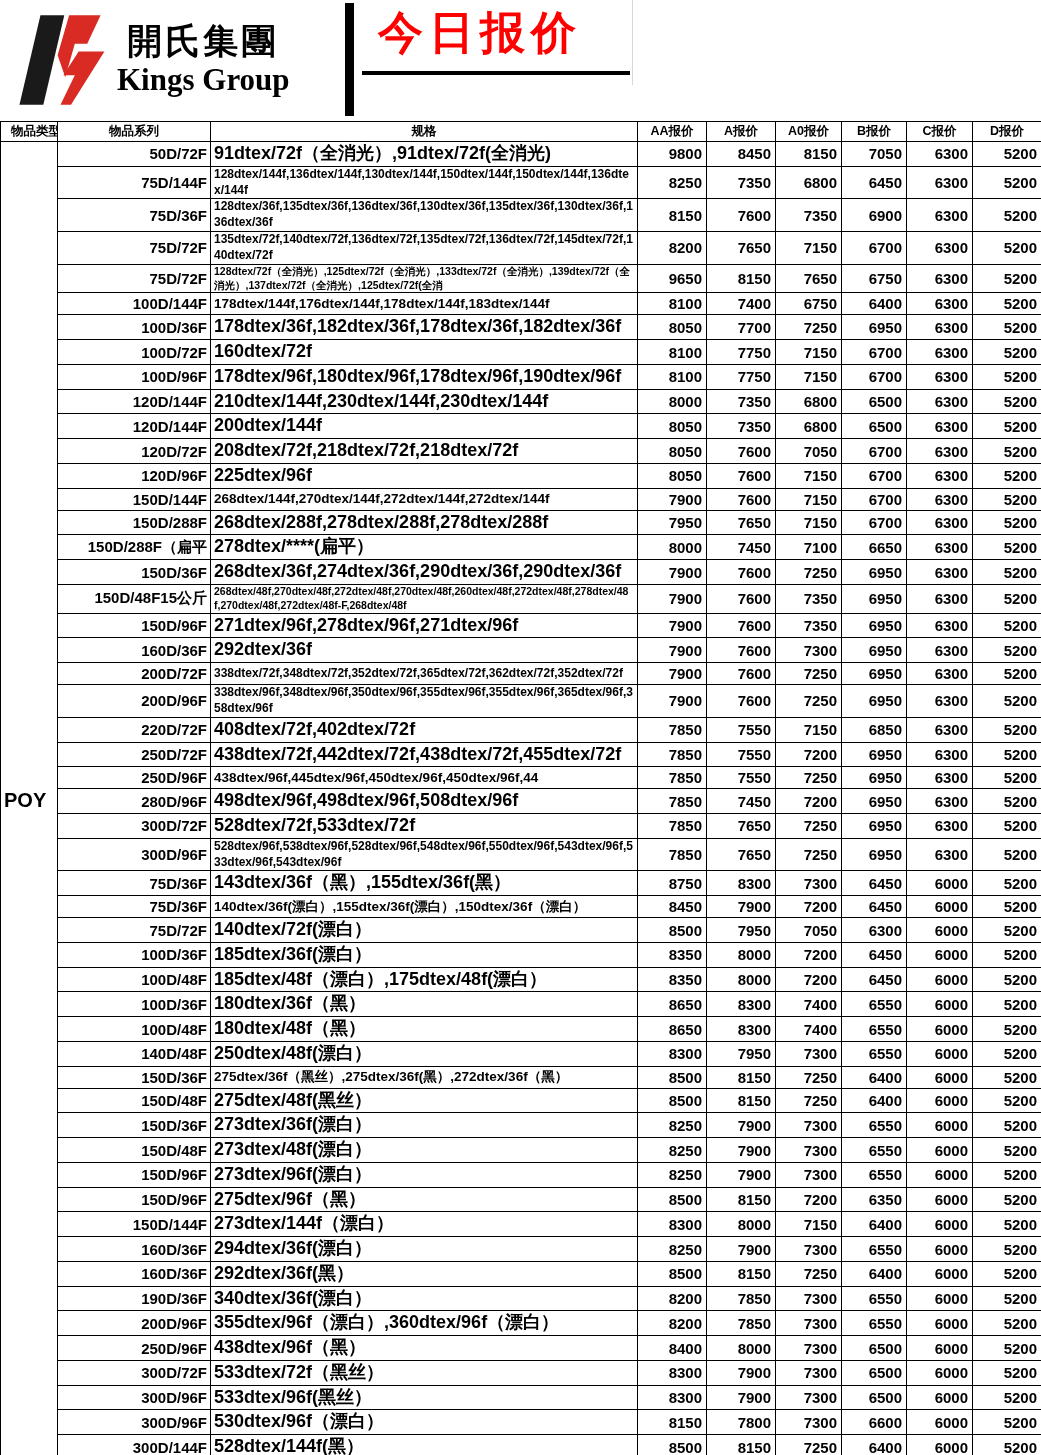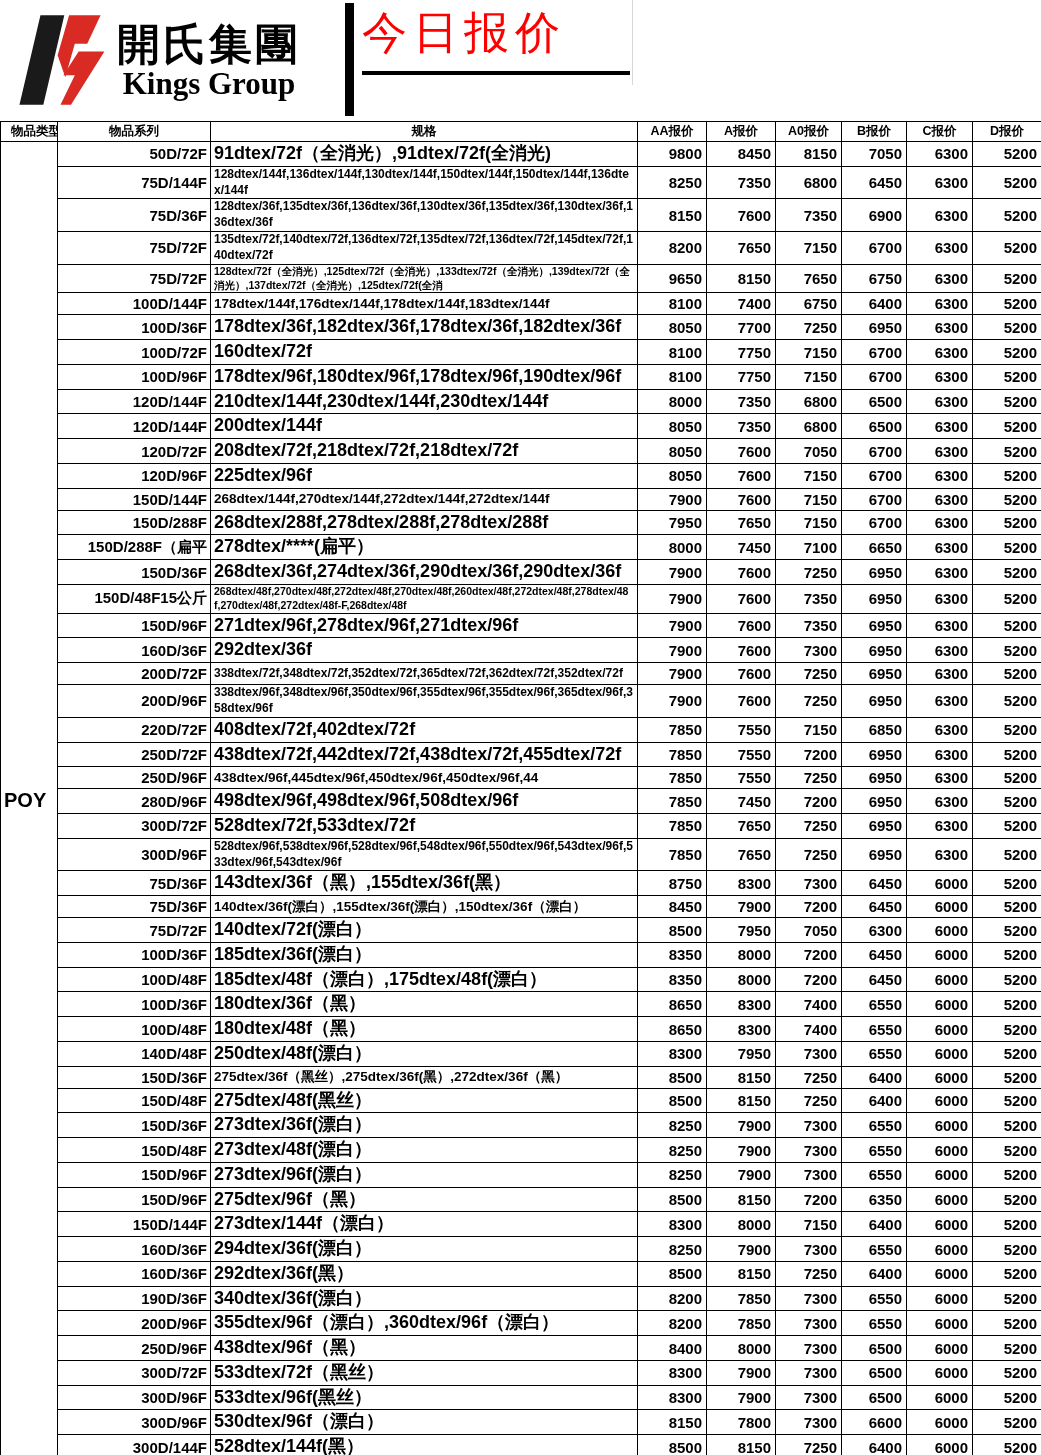--- a/index.html
+++ b/index.html
@@ -12,34 +12,34 @@
   }
   
   .hdr { position:relative; height:121px; background:#fff; }
   .logo-block {
     position:absolute; left:8px; top:6px; width:336px; height:108px;
     display:flex; align-items:center;
   }
   .logo-mark { width:105px; height:100px; flex:0 0 auto; }
   .logo-text { margin-left:4px; display:flex; flex-direction:column; align-items:center; }
   .company-cn {
-    font-size:43px; font-weight:bold; letter-spacing:3px; line-height:1.1;
-    font-family:Liberation Sans, sans-serif; white-space:nowrap;
+    font-size:35px; font-weight:bold; letter-spacing:3px; line-height:1.1;
+    font-family:Liberation Mono, monospace; white-space:nowrap;
   }
   .company-en {
     font-size:31px; font-weight:bold; line-height:1.0; white-space:nowrap;
     font-family:"Liberation Serif","DejaVu Serif",serif;
   }
   .hdr-divider {
     position:absolute; left:345px; top:3px; width:9px; height:113px; background:#000;
   }
   .title-block { position:absolute; left:362px; top:2px; width:268px; height:117px; }
   .page-title {
-    font-size:45px; font-weight:normal; letter-spacing:6px; line-height:1.0;
-    margin-top:8px; white-space:nowrap;
+    font-size:45px; font-weight:bold; letter-spacing:6px; line-height:1.0;
+    margin-top:8px; white-space:nowrap;margin-left:16px;
   }
   .title-rule { width:268px; height:4px; background:#000; margin-top:16px; }
   .report-date {
     font-size:29px; line-height:1.0; margin-top:5px;
     font-family:"Liberation Serif","DejaVu Serif",serif; letter-spacing:1px;
   }
   .hdr-gridline { position:absolute; left:632px; top:0; width:1px; height:85px; background:#d8d8d8; }
   
   table { border-collapse:collapse; table-layout:fixed; width:1041px; }
   th, td { border:1px solid #000; overflow:hidden; }

